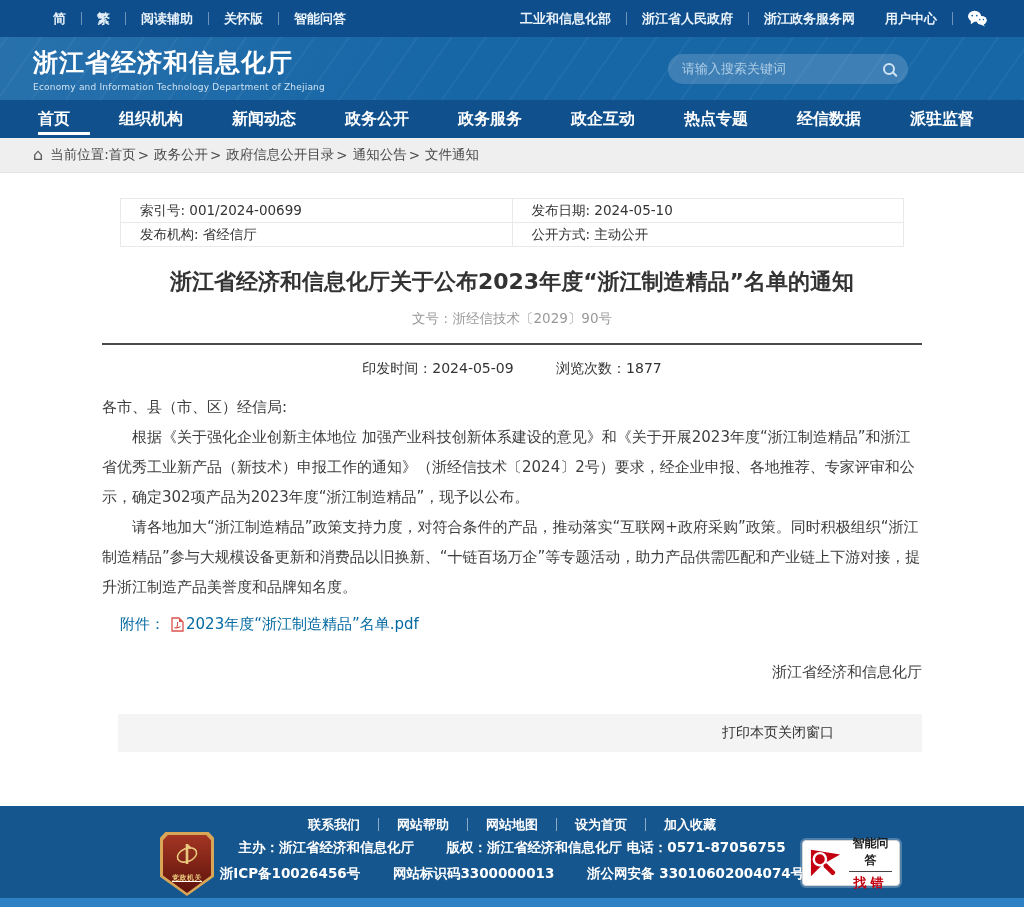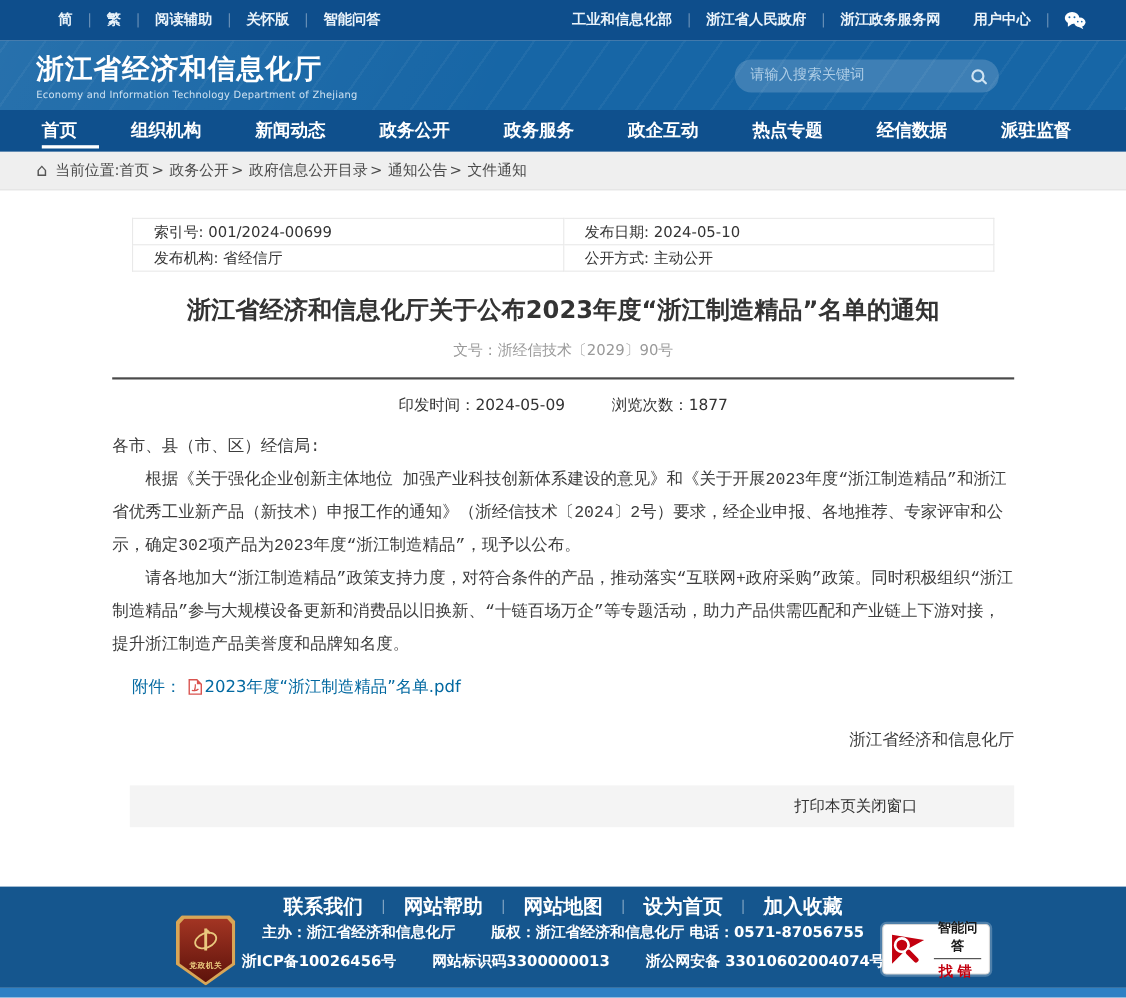--- a/index.html
+++ b/index.html
@@ -63,52 +63,52 @@
   table.meta { width: 784px; margin: 25px auto 0; border-collapse: collapse; }
   table.meta td {
     width: 50%; border: 1px solid #e9e9e9; height: 24px; font-size: 13.5px;
     color: #333; padding-left: 19px;
   }
   .article-title { text-align:center; font-size:22px; font-weight:bold; color:#333; margin-top:20px; }
   .doc-number { text-align:center; font-size:13.5px; color:#999; margin-top:13px; }
   .divider { border-bottom: 2px solid #4a4a4a; margin-top: 15px; }
   .meta-line { text-align:center; font-size:14px; color:#333; margin-top:15px; }
   .meta-line .views-label { margin-left: 38px; }
-  .body-text { margin-top: 14px; font-size:15px; color:#3d3d3d; line-height:30px;font-family:Liberation Mono, monospace; }
+  .body-text { margin-top: 14px; font-size:15px; color:#3d3d3d; line-height:30px; }
   .para { text-indent: 2em; }
   .attachment { margin-top: 13px; padding-left: 18px; font-size:15px; color:#0369a1; display:flex; align-items:center; }
   .attachment .pdf { margin: 0 2px 0 6px; display:flex; }
   .attachment .file { cursor: pointer; }
   .signature { text-align: right; margin-top: 22px; }
   .sig-block { display:inline-block; text-align:center; font-size:15px; color:#3d3d3d; line-height:32px; }
   .print-bar {
     margin: 26px 0 0 16px; height: 38px; background: #f4f4f4;
     display: flex; align-items: center; justify-content: flex-end; 
     padding-right: 88px; font-size: 14px; color: #333;
   }
   .print-bar span { cursor: pointer; }
   
   .footer { position: absolute; left: 0; right: 0; bottom: 0; }
   .footer-main { height: 92px; background: #15568e; position: relative; color: #fff; padding-top: 12px; }
   .footer-strip { height: 9px; background: #2e80c4; }
   .f-links { display: flex; justify-content: center; align-items: center; }
-  .f-link { font-size: 18px; font-weight: bold; padding: 0 18px; border-right: 1px solid rgba(255,255,255,.5); cursor: pointer; line-height: 13px; }
+  .f-link { font-size: 13px; font-weight: bold; padding: 0 18px; border-right: 1px solid rgba(255,255,255,.5); cursor: pointer; line-height: 13px; }
   .f-link.nosep { border-right: none; }
   .f-line { text-align: center; font-size: 13.5px; font-weight: bold; margin-top: 8px; }
   .f-line span { margin: 0 14px; }
   
   .shield-outer {
     position: absolute; left: 160px; top: 26px; width: 54px; height: 64px;
     background: #d8a657; display: flex; align-items: center; justify-content: center;
     clip-path: polygon(10% 0, 90% 0, 100% 9%, 100% 70%, 50% 100%, 0 70%, 0 9%);
   }
   .shield-inner {
     width: 48px; height: 58px; background: linear-gradient(#a33523, #5d120b);
     clip-path: polygon(10% 0, 90% 0, 100% 9%, 100% 70%, 50% 100%, 0 70%, 0 9%);
-    display: flex; flex-direction: column; align-items: center; padding-top: 7px;
+    display: flex; flex-direction: column; align-items: center; padding-top: 7px; text-decoration: underline;
   }
   .shield-text { color: #e9c97e; font-size: 7px; margin-top: 3px; font-weight: bold; letter-spacing: .5px; }
   
   .err-badge {
     position: absolute; right: 124px; top: 34px; width: 98px; height: 46px;
     background: #fff; border-radius: 4px; border: 1px solid #d7d7d7;
     display: flex; align-items: center; padding: 0 7px 0 6px; gap: 6px; cursor: pointer;
     box-shadow: 0 0 0 2px rgba(255,255,255,.25);
   }
   .err-text { flex: 1; text-align: center; }

